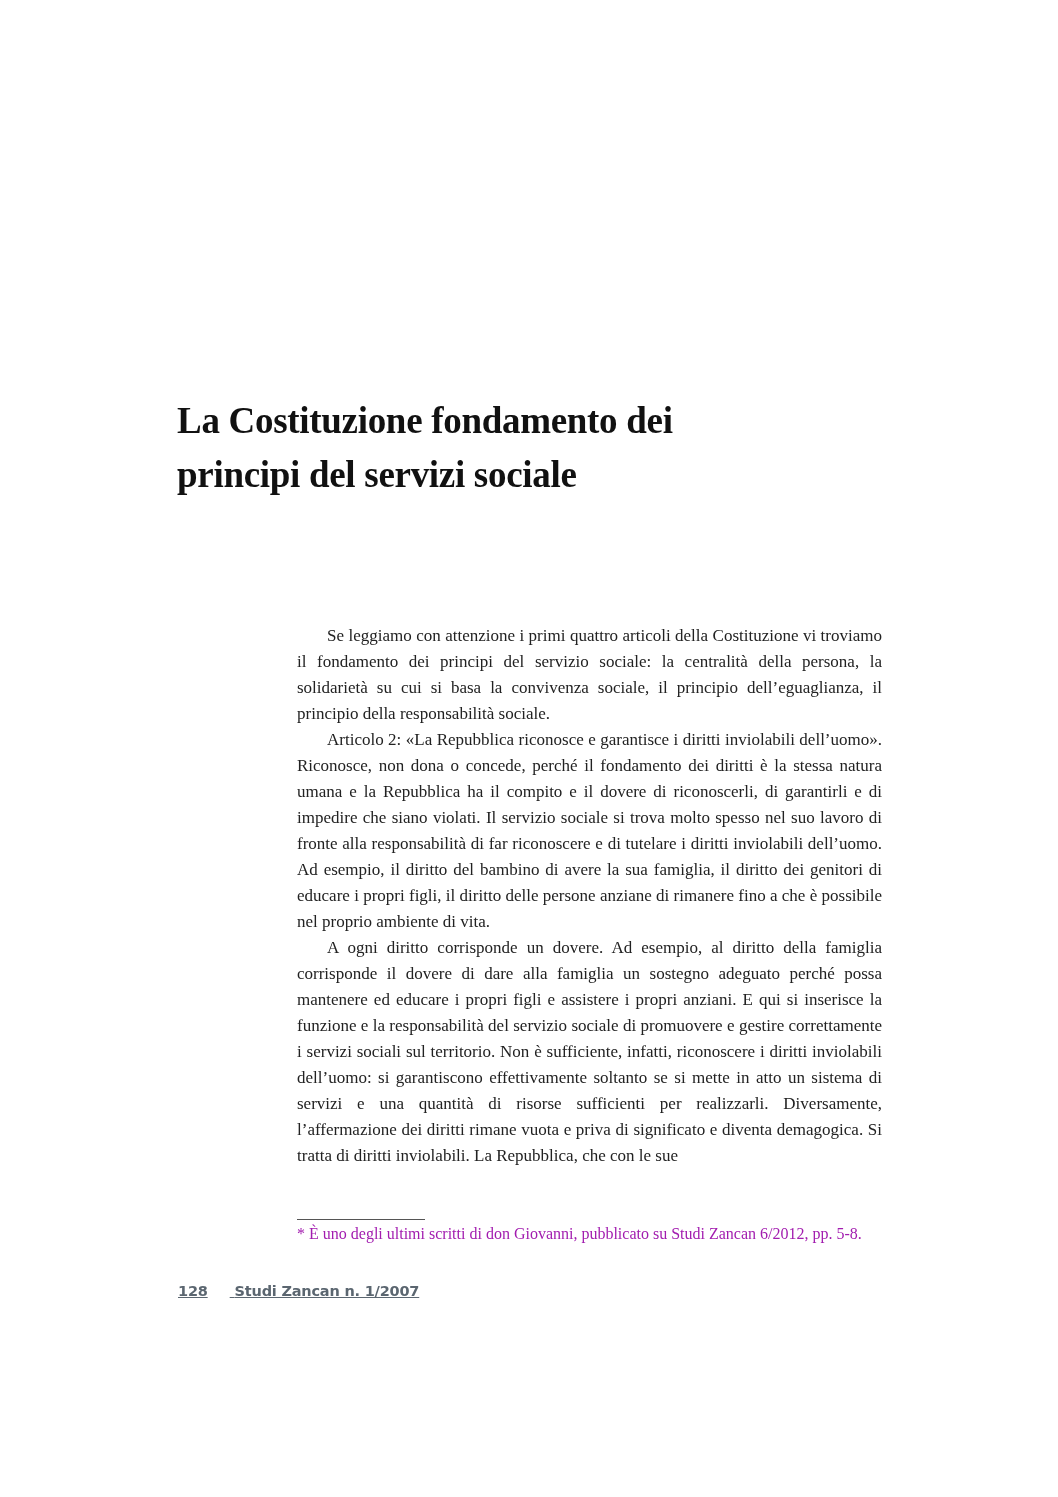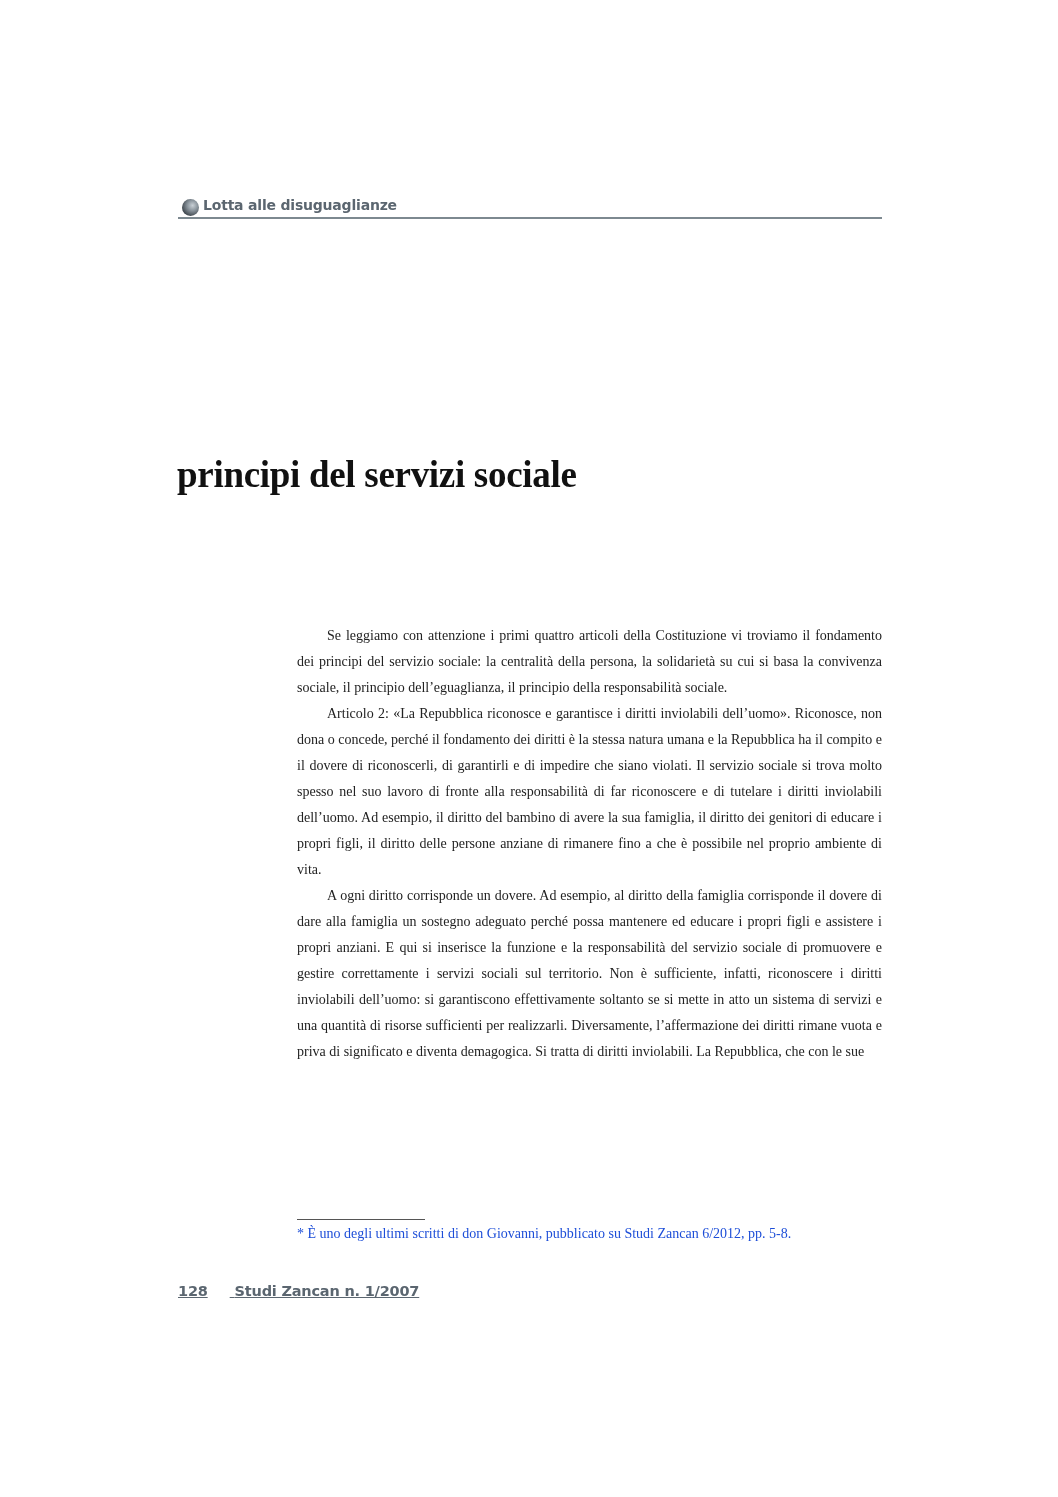--- a/index.html
+++ b/index.html
@@ -10,44 +10,39 @@
   .rh-icon { position: absolute; left: 4px; top: 3px; width: 17px; height: 17px; border-radius: 50%;
     background: radial-gradient(circle at 62% 38%, #c9d0d6 0%, #8a949c 35%, #3d454c 75%, #22282d 100%); }
   .rh-text { position: absolute; left: 25px; top: 1px; font-family: "DejaVu Sans", sans-serif; font-weight: bold;
     font-size: 14px; color: #5b6670; letter-spacing: -0.2px; white-space: nowrap; }
   .rh-rule { position: absolute; left: 0; top: 21px; width: 704px; height: 2px; background: #7d8990; }
 
   .title { position: absolute; left: 177px; top: 394px; width: 700px; margin: 0;
     font-family: "Liberation Serif", serif; font-weight: bold; font-size: 37px; line-height: 54px; color: #111; letter-spacing: -0.3px; }
 
   .body-text { position: absolute; left: 297px; top: 623px; width: 585px;
-    font-family: "Liberation Serif", serif; font-size: 14px; line-height: 26px; color: #222; text-align: justify; }
+    font-family: "Liberation Serif", serif; font-size: 17px; line-height: 26px; color: #222; text-align: justify; }
   .body-text p { margin: 0; text-indent: 30px; }
 
   .fn-rule { position: absolute; left: 297px; top: 1219px; width: 128px; height: 1px; background: #555; }
   .footnote { position: absolute; left: 297px; top: 1224px; width: 600px;
-    font-family: "Liberation Serif", serif; font-size: 14px; line-height: 20px; color: #1d4ed8; white-space: nowrap; }
+    font-family: "Liberation Serif", serif; font-size: 16px; line-height: 20px; color: #a21caf; white-space: nowrap; }
 
   .folio { position: absolute; left: 178px; top: 1283px; font-family: "DejaVu Sans", sans-serif; font-weight: bold;
     font-size: 14.5px; color: #5b6670; text-decoration: underline; white-space: nowrap; letter-spacing: -0.2px; }
   .folio .pg { margin-right: 22px; }
 </style>
 </head>
 <body>
 
 <div class="page">
 
-  <div class="running-head">
-    <span class="rh-icon"></span>
-    <span class="rh-text">Lotta alle disuguaglianze</span>
-    <div class="rh-rule"></div>
-  </div>
 
   <h1 class="title">
-    <br>
+    <span>La Costituzione fondamento dei</span><br>
     <span>principi del servizi sociale</span>
   </h1>
 
   <div class="body-text">
     <p>Se leggiamo con attenzione i primi quattro articoli della Costituzione vi troviamo il fondamento dei principi del servizio sociale: la centralità della persona, la solidarietà su cui si basa la convivenza sociale, il principio dell’eguaglianza, il principio della responsabilità sociale.</p>
     <p>Articolo 2: «La Repubblica riconosce e garantisce i diritti inviolabili dell’uomo». Riconosce, non dona o concede, perché il fondamento dei diritti è la stessa natura umana e la Repubblica ha il compito e il dovere di riconoscerli, di garantirli e di impedire che siano violati. Il servizio sociale si trova molto spesso nel suo lavoro di fronte alla responsabilità di far riconoscere e di tutelare i diritti inviolabili dell’uomo. Ad esempio, il diritto del bambino di avere la sua famiglia, il diritto dei genitori di educare i propri figli, il diritto delle persone anziane di rimanere fino a che è possibile nel proprio ambiente di vita.</p>
     <p>A ogni diritto corrisponde un dovere. Ad esempio, al diritto della famiglia corrisponde il dovere di dare alla famiglia un sostegno adeguato perché possa mantenere ed educare i propri figli e assistere i propri anziani. E qui si inserisce la funzione e la responsabilità del servizio sociale di promuovere e gestire correttamente i servizi sociali sul territorio. Non è sufficiente, infatti, riconoscere i diritti inviolabili dell’uomo: si garantiscono effettivamente soltanto se si mette in atto un sistema di servizi e una quantità di risorse sufficienti per realizzarli. Diversamente, l’affermazione dei diritti rimane vuota e priva di significato e diventa demagogica. Si tratta di diritti inviolabili. La Repubblica, che con le sue</p>
   </div>
 
   <div class="fn-rule"></div>

